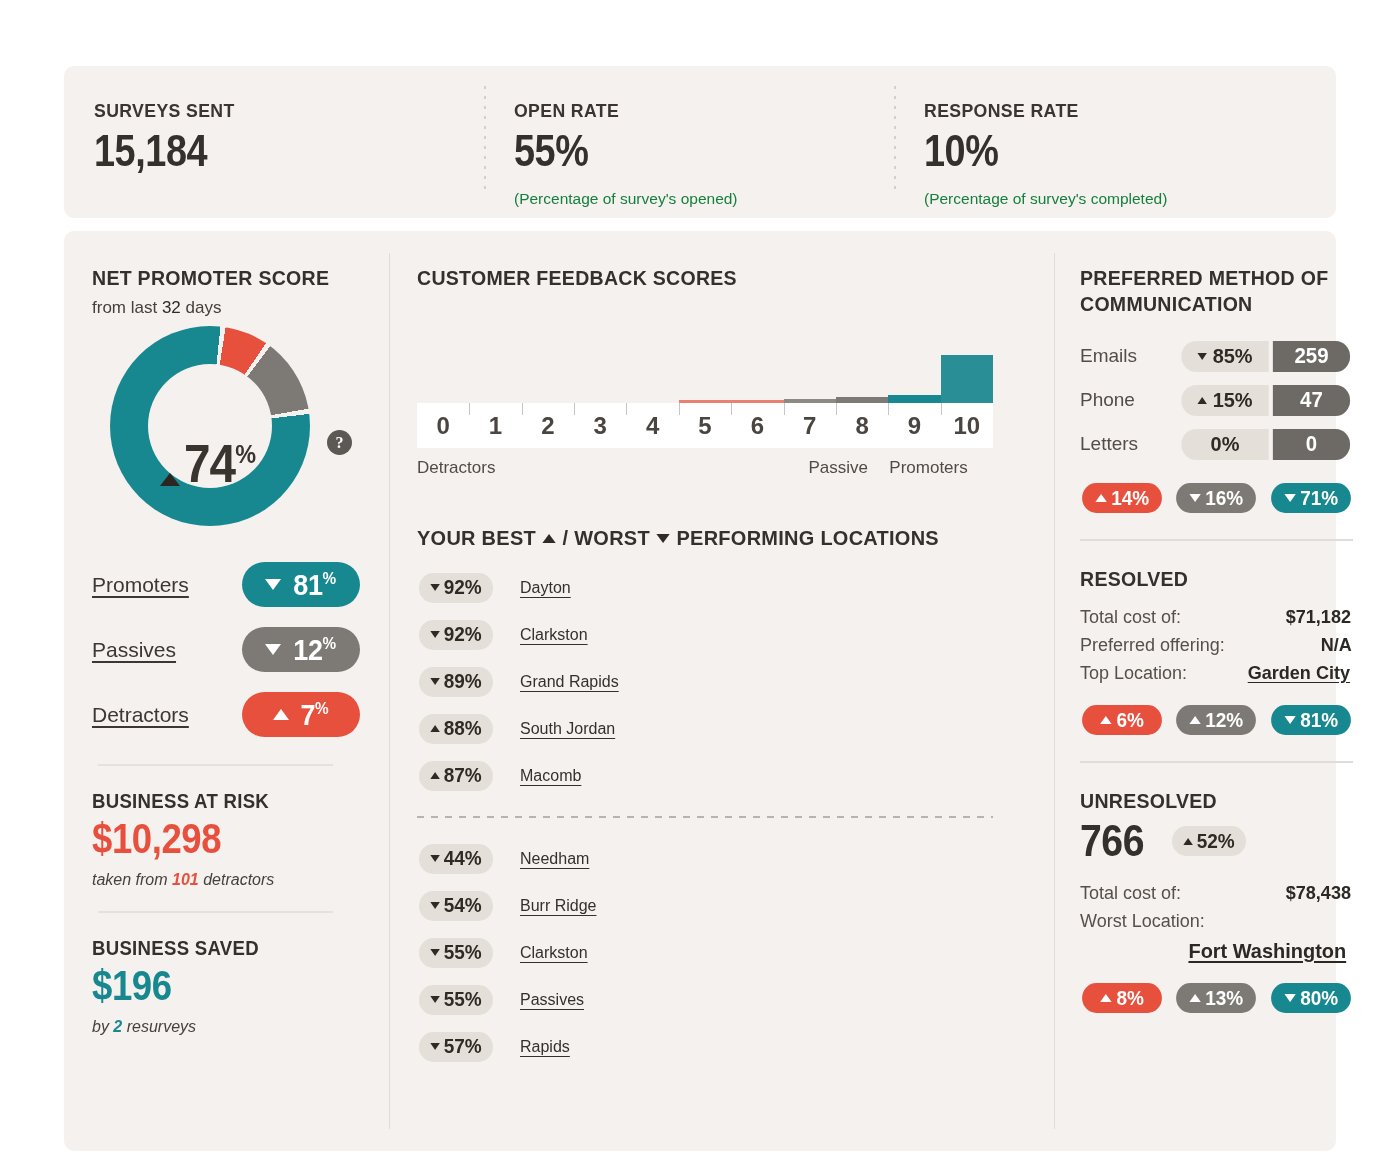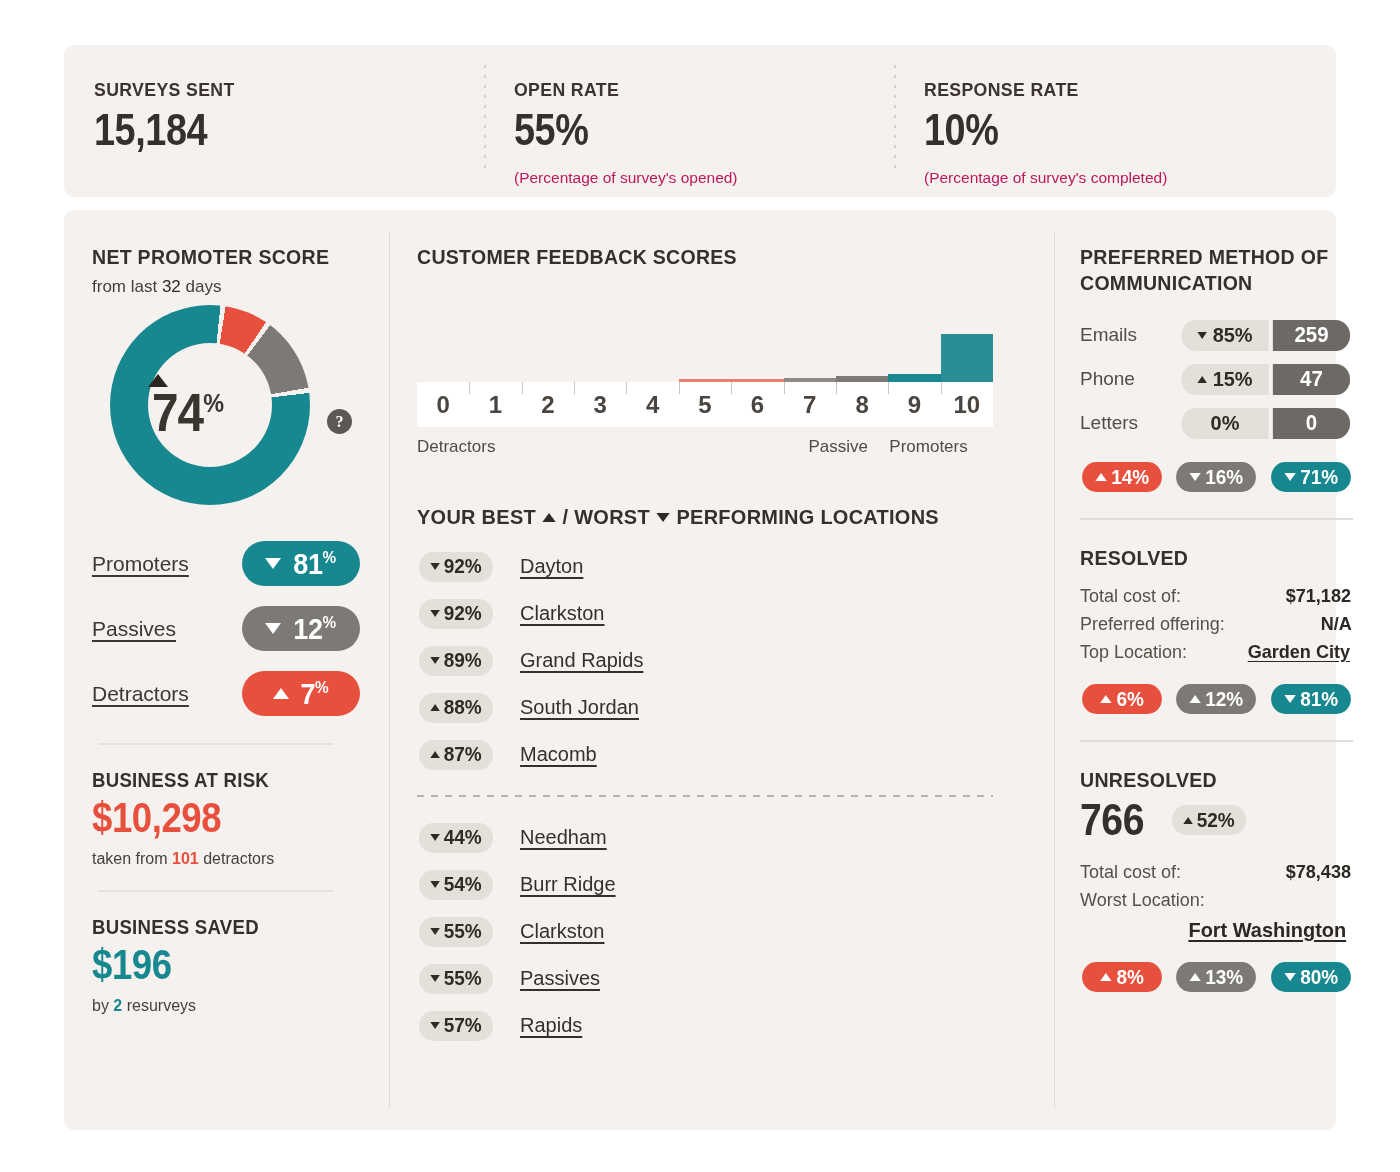--- a/index.html
+++ b/index.html
@@ -8,21 +8,21 @@
     width: 1400px;
     height: 1172px;
     background: #ffffff;
     font-family: "Liberation Sans", sans-serif;
     -webkit-font-smoothing: antialiased;
   }
   .page {
     width: 1400px;
     height: 1172px;
     position: relative;
-    padding: 45px 64px 40px 64px;
+    padding: 66px 64px 40px 64px;
   }
 
   
   .card {
     background: #f5f1ef;
     border-radius: 10px;
   }
   .top-card {
     height: 152px;
     display: flex;
@@ -69,21 +69,21 @@
     font-size: 44px;
     line-height: 54px;
     color: #34302c;
     letter-spacing: -0.5px;
     transform: scaleX(0.86);
     transform-origin: left center;
     margin-top: 2px;
   }
   .kpi-sub {
     font-size: 15.5px;
-    color: #be185d;
+    color: #15803d;
     margin-top: 12px;
   }
 
   
   .col-left {
     width: 325px;
     padding: 34px 0 0 28px;
     position: relative;
   }
   .col-mid {
@@ -138,22 +138,22 @@
     border-radius: 50%;
   }
   .donut-hole {
     position: absolute;
     left: 50%; top: 50%;
     width: 124px; height: 124px;
     margin: -62px 0 0 -62px;
     background: #f5f1ef;
     border-radius: 50%;
     display: flex;
-    flex-direction: column;
-    align-items: flex-start;
+    flex-direction: row;
+    align-items: flex-end;
     justify-content: center;
   }
   .donut-caret {
     width: 0; height: 0;
     border-left: 10px solid transparent;
     border-right: 10px solid transparent;
     border-bottom: 13px solid #2b2622;
     margin-bottom: 2px;
   }
   .donut-num {
@@ -249,21 +249,21 @@
     font-weight: 700;
     font-size: 42px;
     line-height: 48px;
     transform: scaleX(0.87);
     transform-origin: left center;
     letter-spacing: -0.5px;
     margin-top: 2px;
   }
   .money-val.red  { color: #e8503e; }
   .money-val.teal { color: #17888f; }
-  .money-sub { font-size: 16px; color: #47413b; margin-top: 8px; }
+  .money-sub { font-size: 16px; color: #47413b; margin-top: 8px; font-style: italic; }
   .money-sub b.red  { color: #e8503e; font-weight: 700; }
   .money-sub b.teal { color: #17888f; font-weight: 700; }
 
   
   .chart {
     margin-top: 42px;
     position: relative;
     width: 576px;
   }
   .bars {
@@ -348,21 +348,21 @@
     gap: 4px;
     font-family: "Liberation Sans Narrow", "Liberation Sans", sans-serif;
     font-weight: 700;
     font-size: 20px;
     color: #2f2a26;
     transform: scaleX(0.95);
   }
   .tri-up-d { width:0;height:0;border-left:5px solid transparent;border-right:5px solid transparent;border-bottom:7px solid #2f2a26; }
   .tri-dn-d { width:0;height:0;border-left:5px solid transparent;border-right:5px solid transparent;border-top:7px solid #2f2a26; }
   .loc-name {
-    font-size: 20px;
+    font-size: 16px;
     color: #34302c;
     text-decoration: underline;
     text-underline-offset: 4px;
     cursor: pointer;
   }
   .dashed {
     margin: 17px 0 17px 0;
     height: 2px;
     width: 576px;
     background-image: linear-gradient(to right, #b9b3ad 0, #b9b3ad 7px, transparent 7px, transparent 14px);

